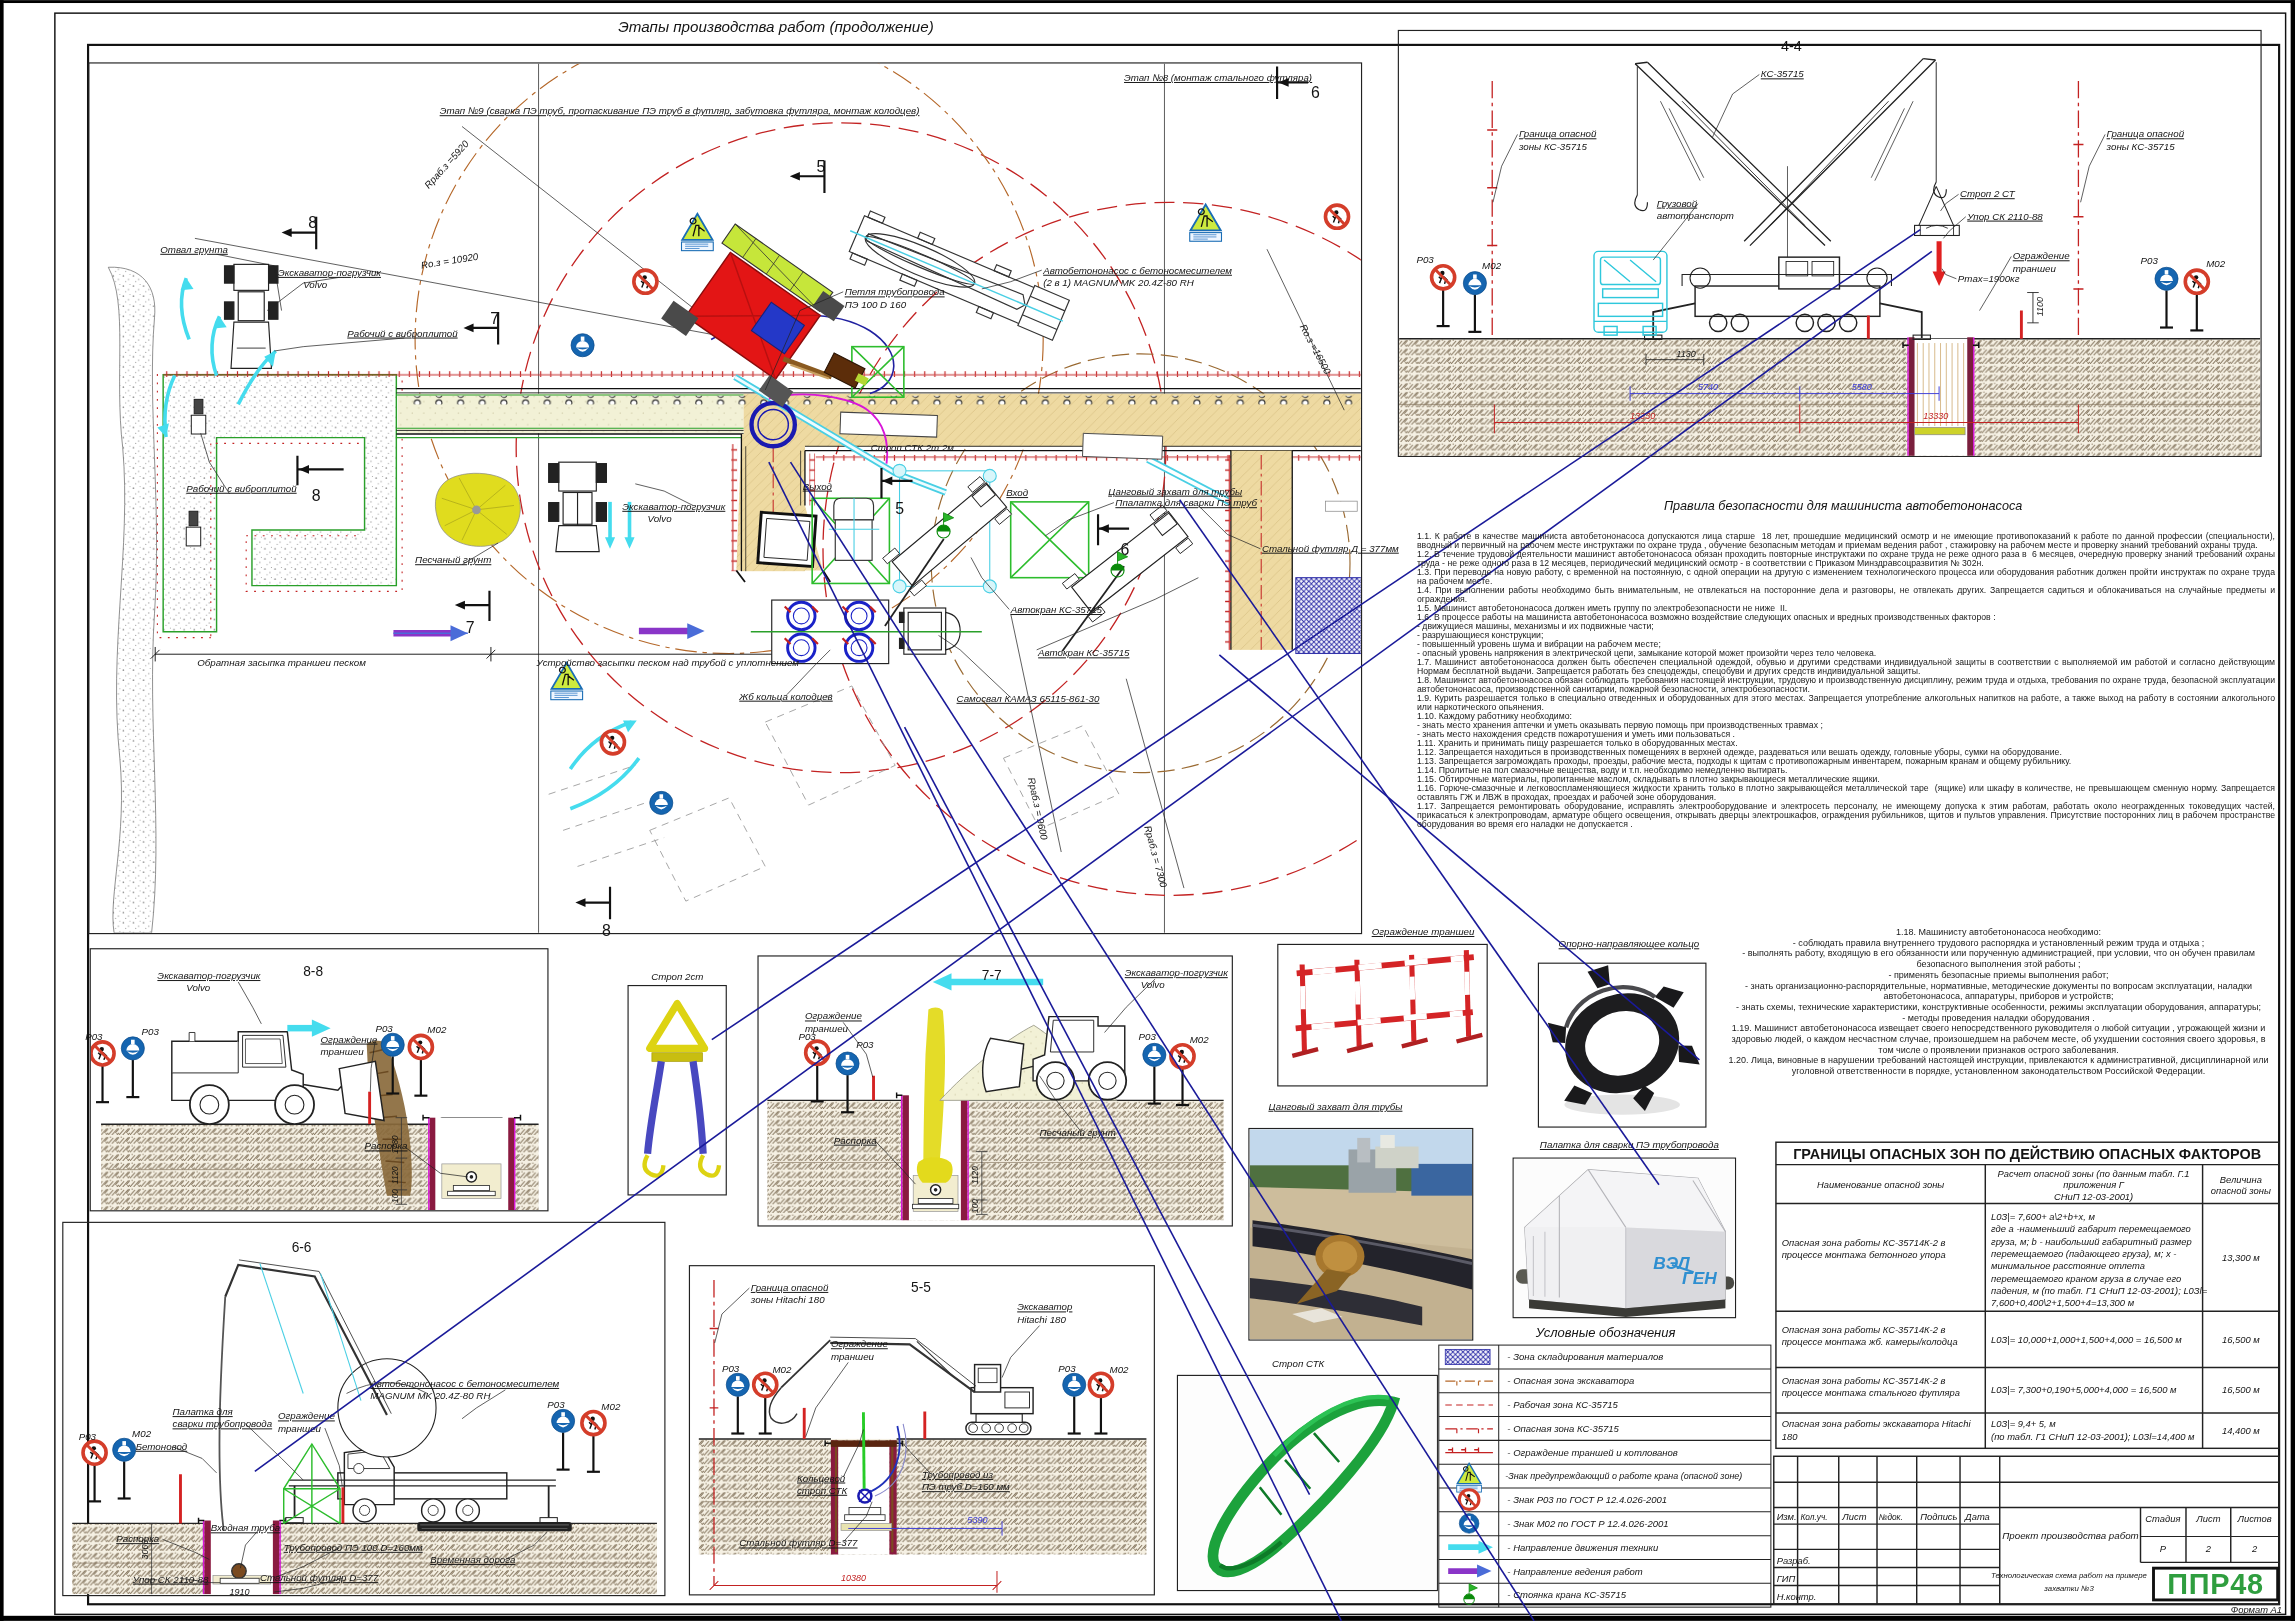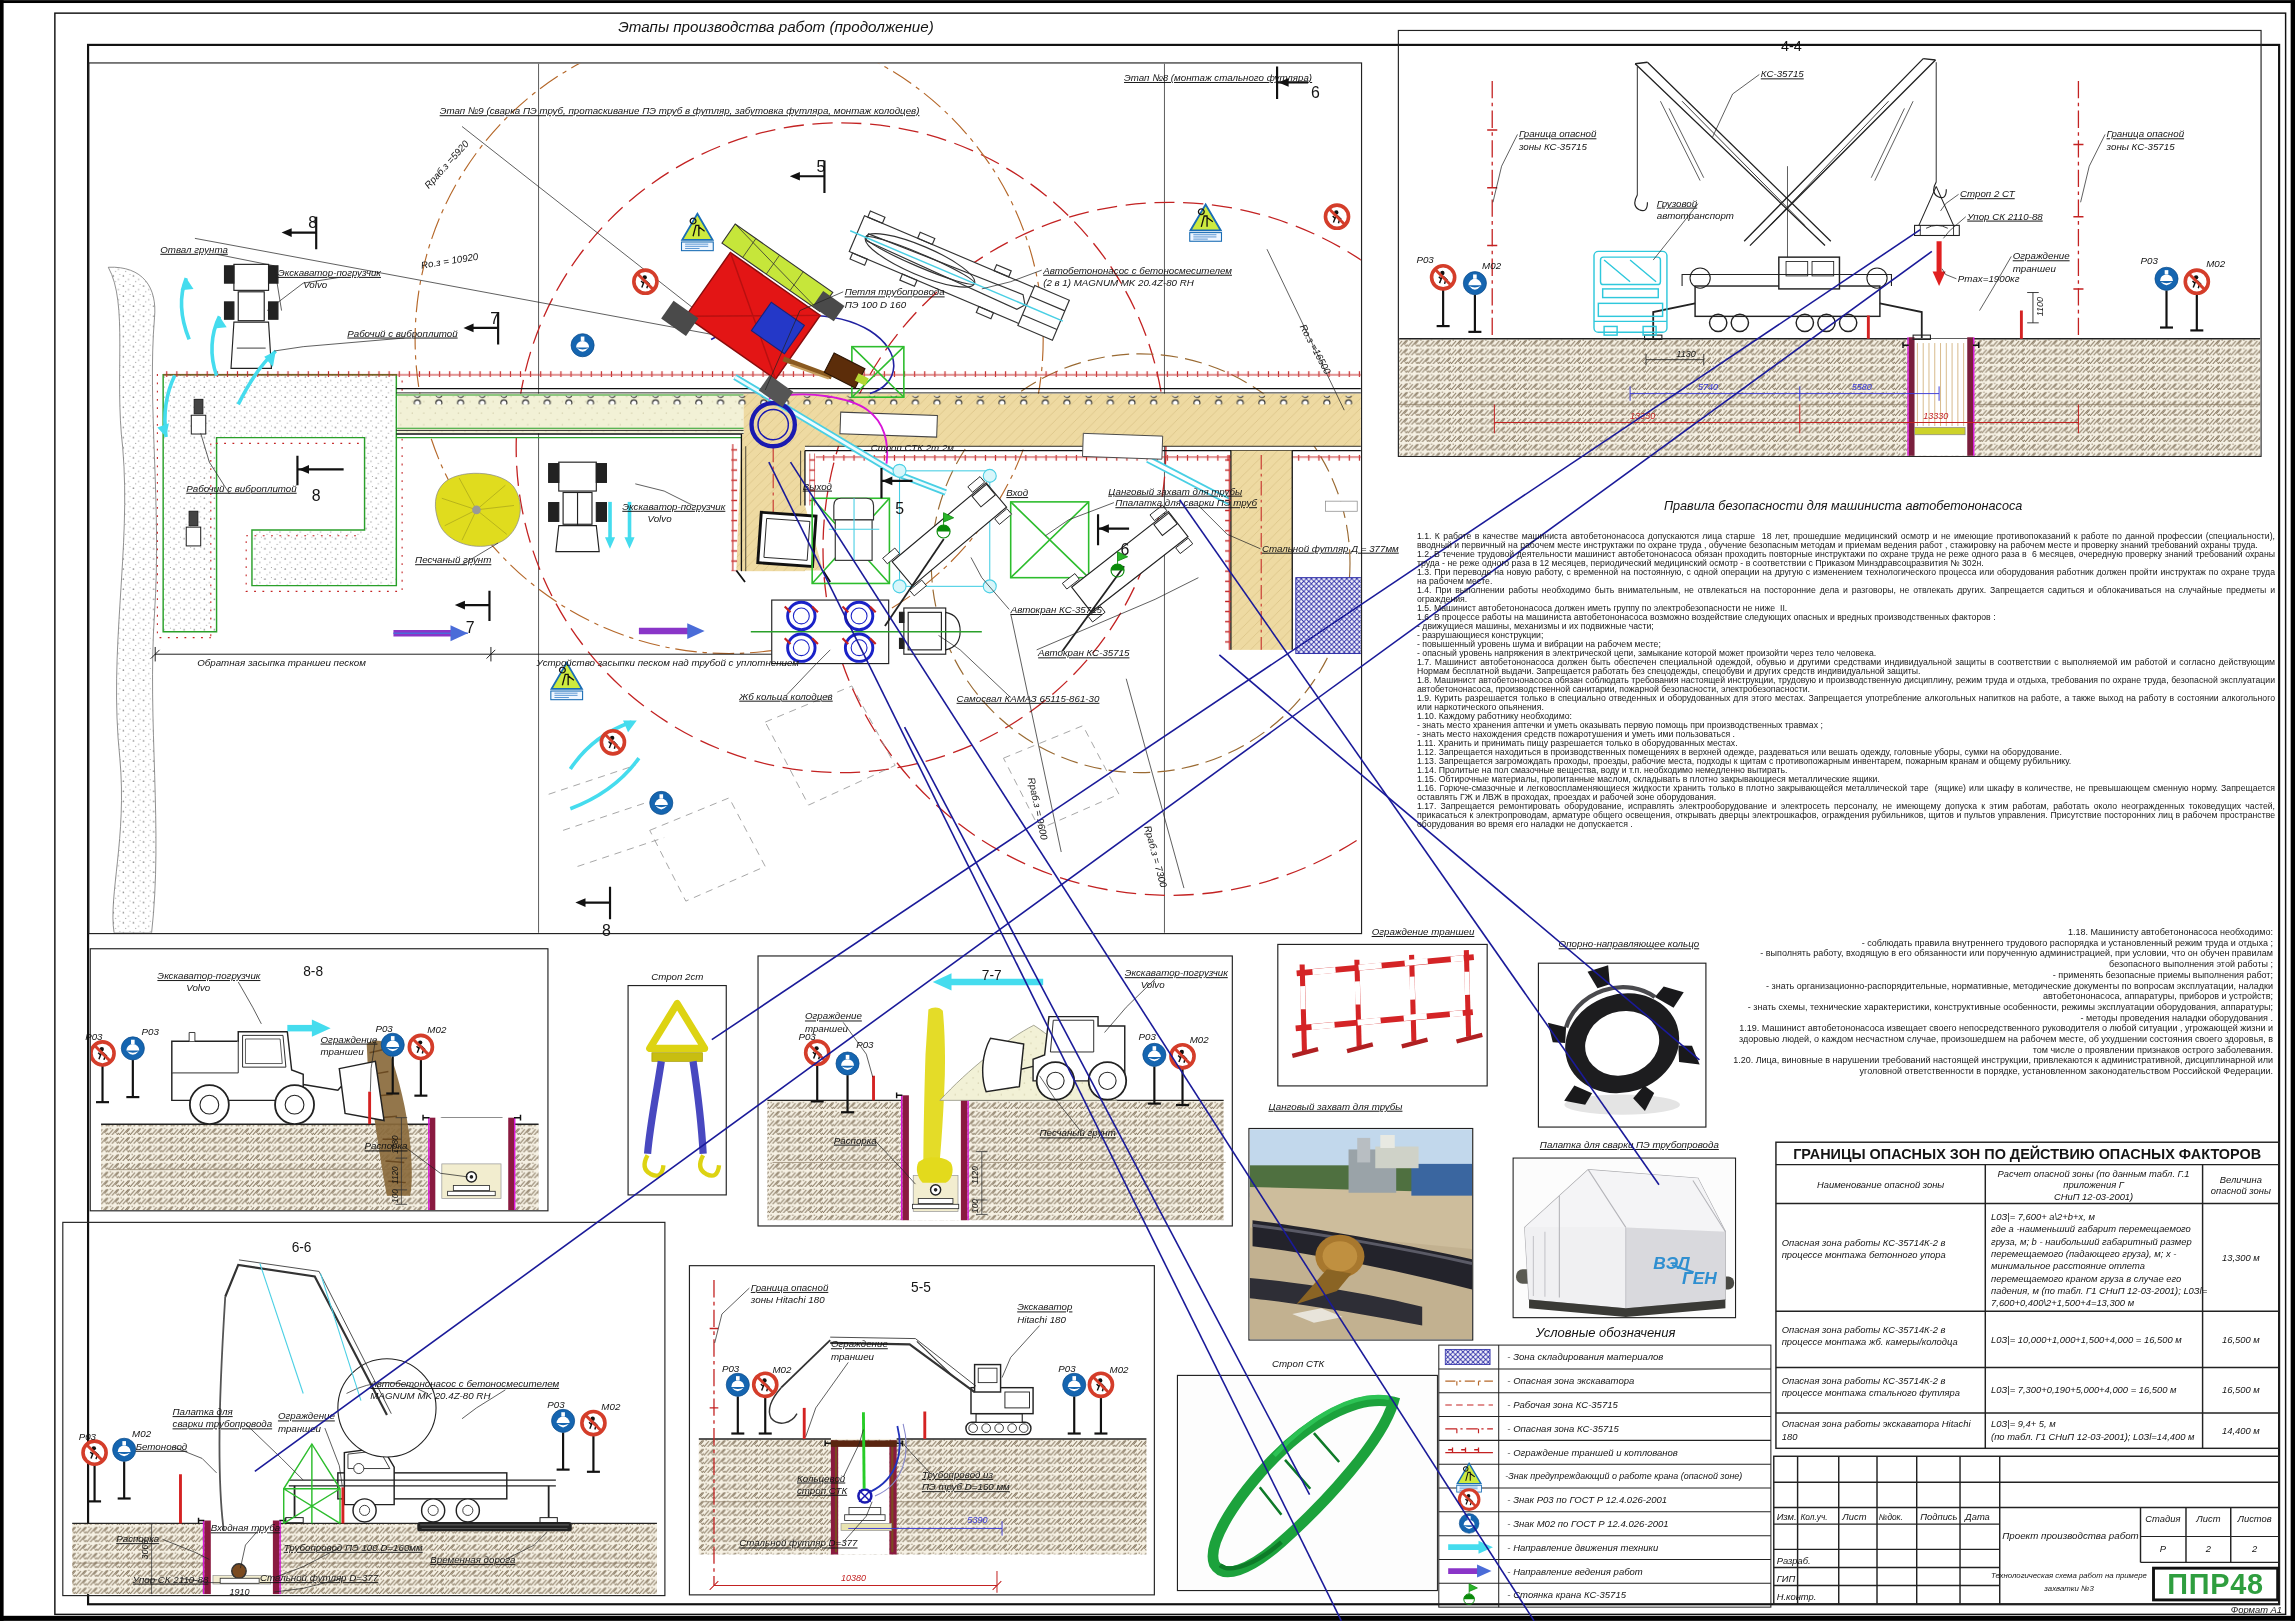--- a/index.html
+++ b/index.html
@@ -1241,21 +1241,21 @@
 - знать место хранения аптечки и уметь оказывать первую помощь при производственных травмах ;<br>
 - знать место нахождения средств пожаротушения и уметь ими пользоваться .<br>
 1.11. Хранить и принимать пищу разрешается только в оборудованных местах.<br>
 1.12. Запрещается находиться в производственных помещениях в верхней одежде, раздеваться или вешать одежду, головные уборы, сумки на оборудование.<br>
 1.13. Запрещается загромождать проходы, проезды, рабочие места, подходы к щитам с противопожарным инвентарем, пожарным кранам и общему рубильнику.<br>
 1.14. Пролитые на пол смазочные вещества, воду и т.п. необходимо немедленно вытирать.<br>
 1.15. Обтирочные материалы, пропитанные маслом, складывать в плотно закрывающиеся металлические ящики.<br>
 1.16. Горюче-смазочные и легковоспламеняющиеся жидкости хранить только в плотно закрывающейся металлической таре&nbsp; (ящике) или шкафу в количестве, не превышающем сменную норму. Запрещается оставлять ГЖ и ЛВЖ в проходах, проездах и рабочей зоне оборудования.<br>
 1.17. Запрещается ремонтировать оборудование, исправлять электрооборудование и электросеть персоналу, не имеющему допуска к этим работам, работать около неогражденных токоведущих частей, прикасаться к электропроводам, арматуре общего освещения, открывать дверцы электрошкафов, ограждения рубильников, щитов и пультов управления. Присутствие посторонних лиц в рабочем пространстве оборудования во время его наладки не допускается .
 </div>
-<div class="t" style="left:1724px;top:927px;width:549px;white-space:normal;font-size:9px;line-height:10.7px;color:#1a1a1a;text-align:right;">
+<div class="t" style="left:1724px;top:927px;width:549px;white-space:normal;font-size:9px;line-height:10.7px;color:#1a1a1a;text-align:center;">
 1.18. Машинисту автобетононасоса необходимо:<br>
 - соблюдать правила внутреннего трудового распорядка и установленный режим труда и отдыха ;<br>
 - выполнять работу, входящую в его обязанности или порученную администрацией, при условии, что он обучен правилам безопасного выполнения этой работы ;<br>
 - применять безопасные приемы выполнения работ;<br>
 - знать организационно-распорядительные, нормативные, методические документы по вопросам эксплуатации, наладки автобетононасоса, аппаратуры, приборов и устройств;<br>
 - знать схемы, технические характеристики, конструктивные особенности, режимы эксплуатации оборудования, аппаратуры;<br>
 - методы проведения наладки оборудования .<br>
 1.19. Машинист автобетононасоса извещает своего непосредственного руководителя о любой ситуации , угрожающей жизни и здоровью людей, о каждом несчастном случае, произошедшем на рабочем месте, об ухудшении состояния своего здоровья, в том числе о проявлении признаков острого заболевания.<br>
 1.20. Лица, виновные в нарушении требований настоящей инструкции, привлекаются к административной, дисциплинарной или уголовной ответственности в порядке, установленном законодательством Российской Федерации.
 </div>

